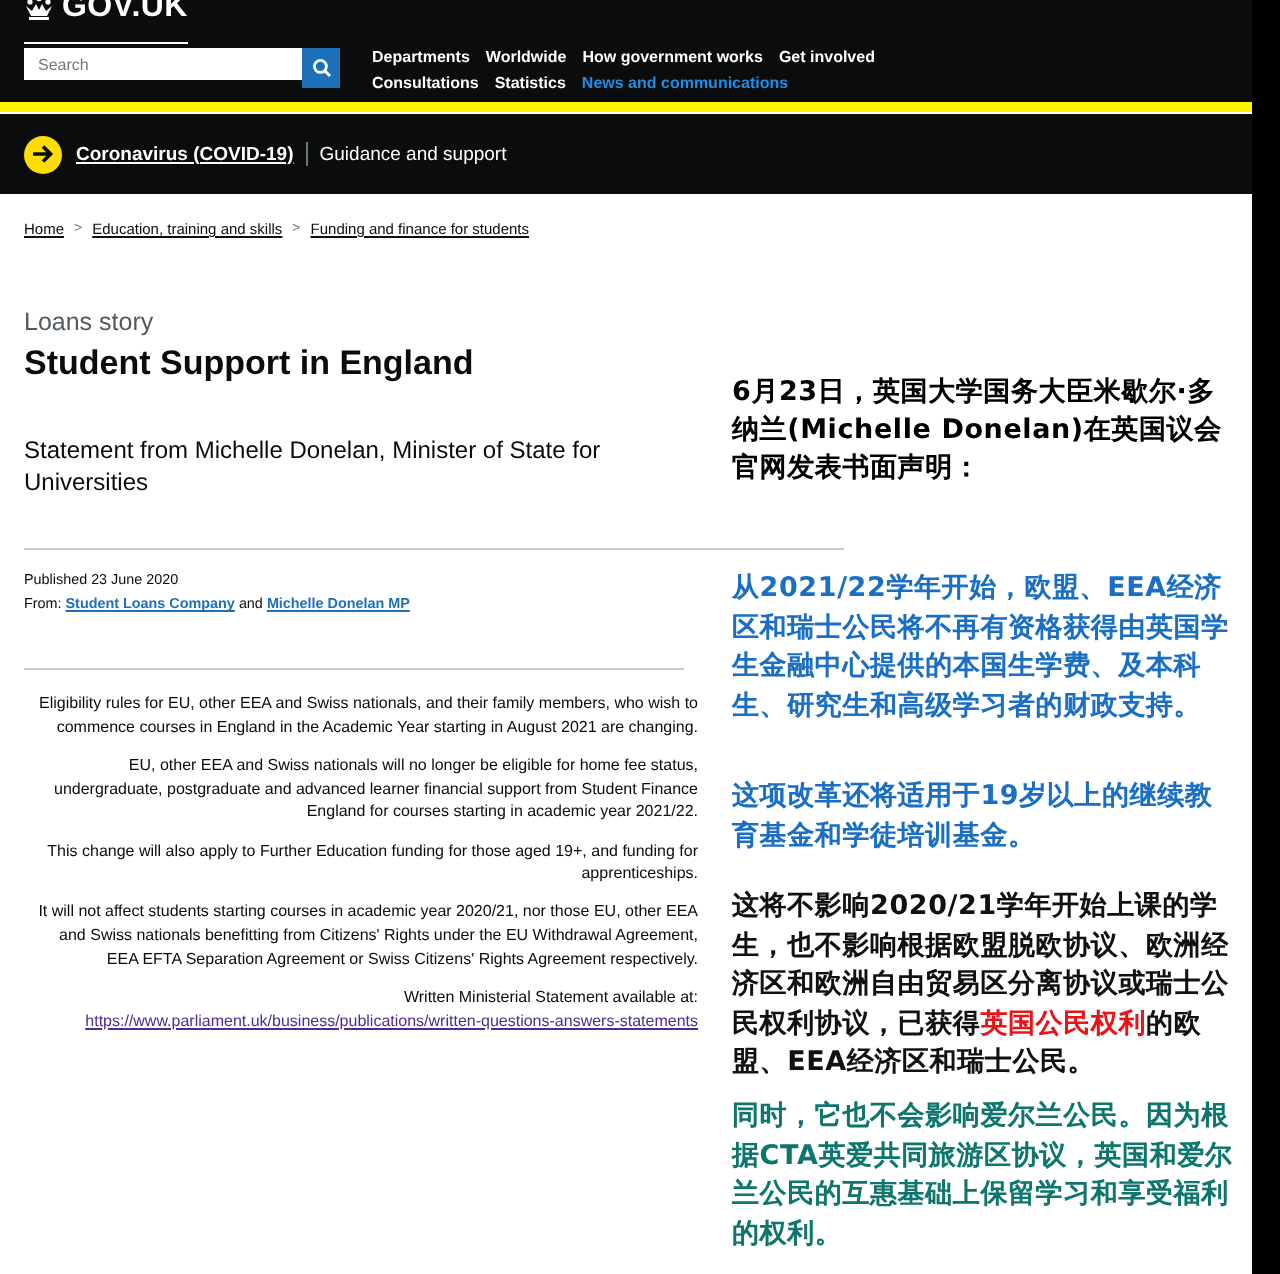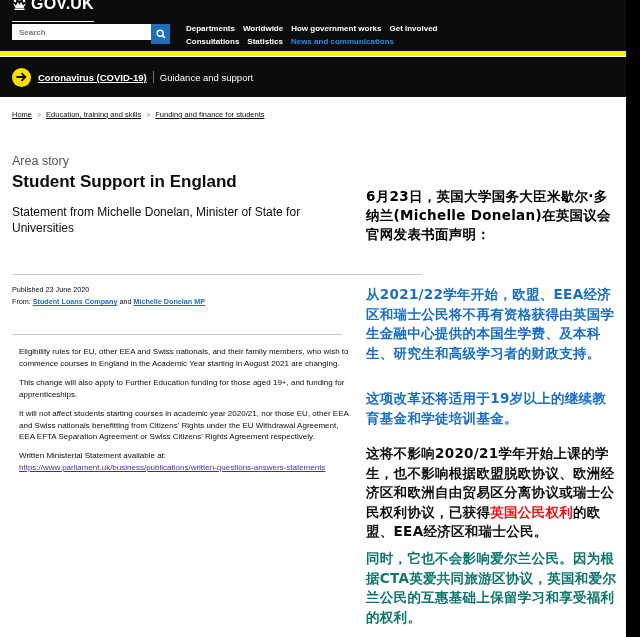--- a/index.html
+++ b/index.html
@@ -6,50 +6,50 @@
   html, body { width: 640px; height: 637px; overflow: hidden; background: #000; }
   body { font-family: "Liberation Sans", "DejaVu Sans", sans-serif; position: relative; }
   .page { position: absolute; left: 0; top: 0; width: 626px; height: 637px; background: #fff; overflow: hidden; }
   .right-strip { position: absolute; left: 626px; top: 0; width: 14px; height: 637px; background: #000; }
 
   
   .header { position: absolute; left: 0; top: 0; width: 626px; height: 55px; background: #0b0c0c; }
   .logo { position: absolute; left: 12px; top: 3px; height: 19px; display: flex; align-items: center; color: #fff; font-weight: bold; font-size: 16px; letter-spacing: 0.2px; border-bottom: 1px solid #fff; padding-bottom: 17px; text-align: center; }
   .logo svg { margin-right: 4px; }
   .search-box { position: absolute; left: 12px; top: 24px; width: 158px; height: 20px; display: flex; }
-  .search-input { width: 139px; height: 16px; border: none; background: #fff; font-size: 8px; padding-left: 7px; color: #505a5f; font-family: "Liberation Sans", sans-serif; outline: none; font-weight: bold; }
+  .search-input { width: 139px; height: 16px; border: none; background: #fff; font-size: 8px; padding-left: 7px; color: #505a5f; font-family: "Liberation Sans", sans-serif; outline: none; }
   .search-btn { width: 19px; height: 20px; background: #1d70b8; display: flex; align-items: center; justify-content: center; }
   .nav { position: absolute; left: 186px; top: 23px; font-size: 8px; font-weight: bold; color: #fff; line-height: 12.5px; }
   .nav-row { display: flex; gap: 8px; white-space: nowrap; }
   .nav-item.active { color: #1d8feb; }
   .yellow-bar { position: absolute; left: 0; top: 51px; width: 626px; height: 5px; background: #ffdd00; background: #fff200; }
 
   
   .covid { position: absolute; left: 0; top: 57px; width: 626px; height: 40px; background: #0b0c0c; display: flex; align-items: center; padding-left: 12px; }
   .covid-arrow { width: 19px; height: 19px; border-radius: 50%; background: #ffdd00; display: flex; align-items: center; justify-content: center; margin-right: 7px; }
   .covid-link { color: #fff; font-size: 9.5px; font-weight: bold; text-decoration: underline; }
   .covid-sep { width: 1px; height: 12px; background: #6f777b; margin: 0 6px; }
   .covid-text { color: #fff; font-size: 9.5px; }
 
   
   .breadcrumb { position: absolute; left: 12px; top: 110px; font-size: 7.5px; color: #0b0c0c; display: flex; align-items: center; white-space: nowrap; justify-content: center; }
   .breadcrumb a { color: #0b0c0c; text-decoration: underline; }
   .crumb-sep { color: #6f777b; margin: 0 5px; font-size: 7px; }
 
   .news-label { position: absolute; left: 12px; top: 154px; font-size: 12.5px; color: #505a5f; }
   .page-title { position: absolute; left: 12px; top: 172px; font-size: 17px; font-weight: bold; color: #0b0c0c; }
-  .lead { position: absolute; left: 12px; top: 205px; width: 320px; font-size: 12px; line-height: 15.5px; color: #0b0c0c; }
+  .lead { position: absolute; left: 12px; top: 218px; width: 320px; font-size: 12px; line-height: 15.5px; color: #0b0c0c; }
 
   .hr1 { position: absolute; left: 12px; top: 274px; width: 410px; height: 1px; background: #c8c8c8; }
   .meta { position: absolute; left: 12px; top: 284px; font-size: 7.2px; color: #0b0c0c; line-height: 12px; }
   .meta a { color: #1d70b8; font-weight: bold; text-decoration: underline; }
   .hr2 { position: absolute; left: 12px; top: 334px; width: 330px; height: 1px; background: #c8c8c8; }
 
   .body-text { position: absolute; left: 19px; top: 346px; width: 330px; font-size: 8px; line-height: 11.7px; color: #0b0c0c; }
-  .body-text p { margin-bottom: 7.5px; }
+  .body-text p { margin-bottom: 7.5px; text-align: right; }
   .body-text a { color: #4c2c92; text-decoration: underline; }
 
   
   .cn { position: absolute; font-family: "DejaVu Sans", sans-serif; font-weight: bold; letter-spacing: 0.3px; }
   .cn1 { left: 366px; top: 187px; width: 252px; font-size: 13.5px; line-height: 19px; color: #000; }
   .cn2 { left: 366px; top: 285px; width: 252px; font-size: 13.5px; line-height: 19.5px; color: #1a6fc4; }
   .cn3 { left: 366px; top: 389px; width: 252px; font-size: 13.5px; line-height: 19.5px; color: #1a6fc4; }
   .cn4 { left: 366px; top: 444px; width: 252px; font-size: 13.5px; line-height: 19.5px; color: #111; }
   .cn4 .red { color: #e8141a; }
   .cn5 { left: 366px; top: 549px; width: 252px; font-size: 13.5px; line-height: 19.5px; color: #0f766e; }
@@ -111,38 +111,39 @@
   </div>
 
   <nav class="breadcrumb">
     <a>Home</a>
     <span class="crumb-sep">&gt;</span>
     <a>Education, training and skills</a>
     <span class="crumb-sep">&gt;</span>
     <a>Funding and finance for students</a>
   </nav>
 
-  <div class="news-label">Area story</div>
+  <div class="news-label">Loans story</div>
   <h1 class="page-title">Student Support in England</h1>
   <p class="lead">Statement from Michelle Donelan, Minister of State for Universities</p>
 
   <div class="hr1"></div>
   <div class="meta">
     <div>Published 23 June 2020</div>
     <div>
       <span>From:</span>
       <a>Student Loans Company</a>
       <span>and</span>
       <a>Michelle Donelan MP</a>
     </div>
   </div>
   <div class="hr2"></div>
 
   <div class="body-text">
     <p>Eligibility rules for EU, other EEA and Swiss nationals, and their family members, who wish to commence courses in England in the Academic Year starting in August 2021 are changing.</p>
+    <p>EU, other EEA and Swiss nationals will no longer be eligible for home fee status, undergraduate, postgraduate and advanced learner financial support from Student Finance England for courses starting in academic year 2021/22.</p>
     <p>This change will also apply to Further Education funding for those aged 19+, and funding for apprenticeships.</p>
     <p>It will not affect students starting courses in academic year 2020/21, nor those EU, other EEA and Swiss nationals benefitting from Citizens' Rights under the EU Withdrawal Agreement, EEA EFTA Separation Agreement or Swiss Citizens' Rights Agreement respectively.</p>
     <p style="margin-bottom:0">
       <span>Written Ministerial Statement available at:</span><br>
       <a style="word-break: break-all; text-decoration: underline;">https://www.parliament.uk/business/publications/written-questions-answers-statements</a>
     </p>
   </div>
 
   <div class="cn cn1">6月23日，英国大学国务大臣米歇尔·多纳兰(Michelle Donelan)在英国议会官网发表书面声明：</div>
   <div class="cn cn2">从2021/22学年开始，欧盟、EEA经济区和瑞士公民将不再有资格获得由英国学生金融中心提供的本国生学费、及本科生、研究生和高级学习者的财政支持。</div>

